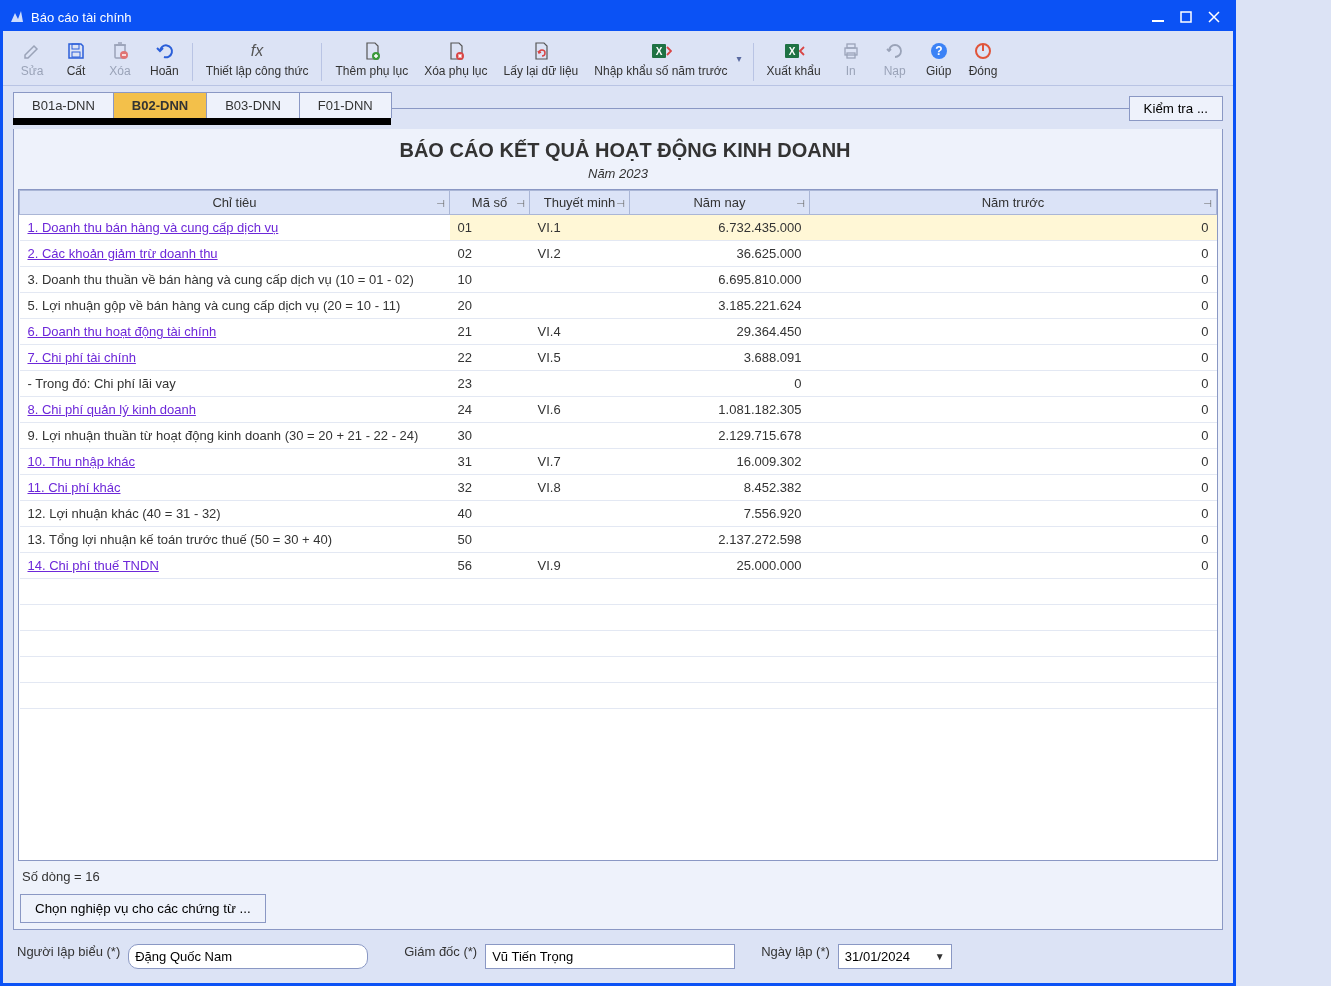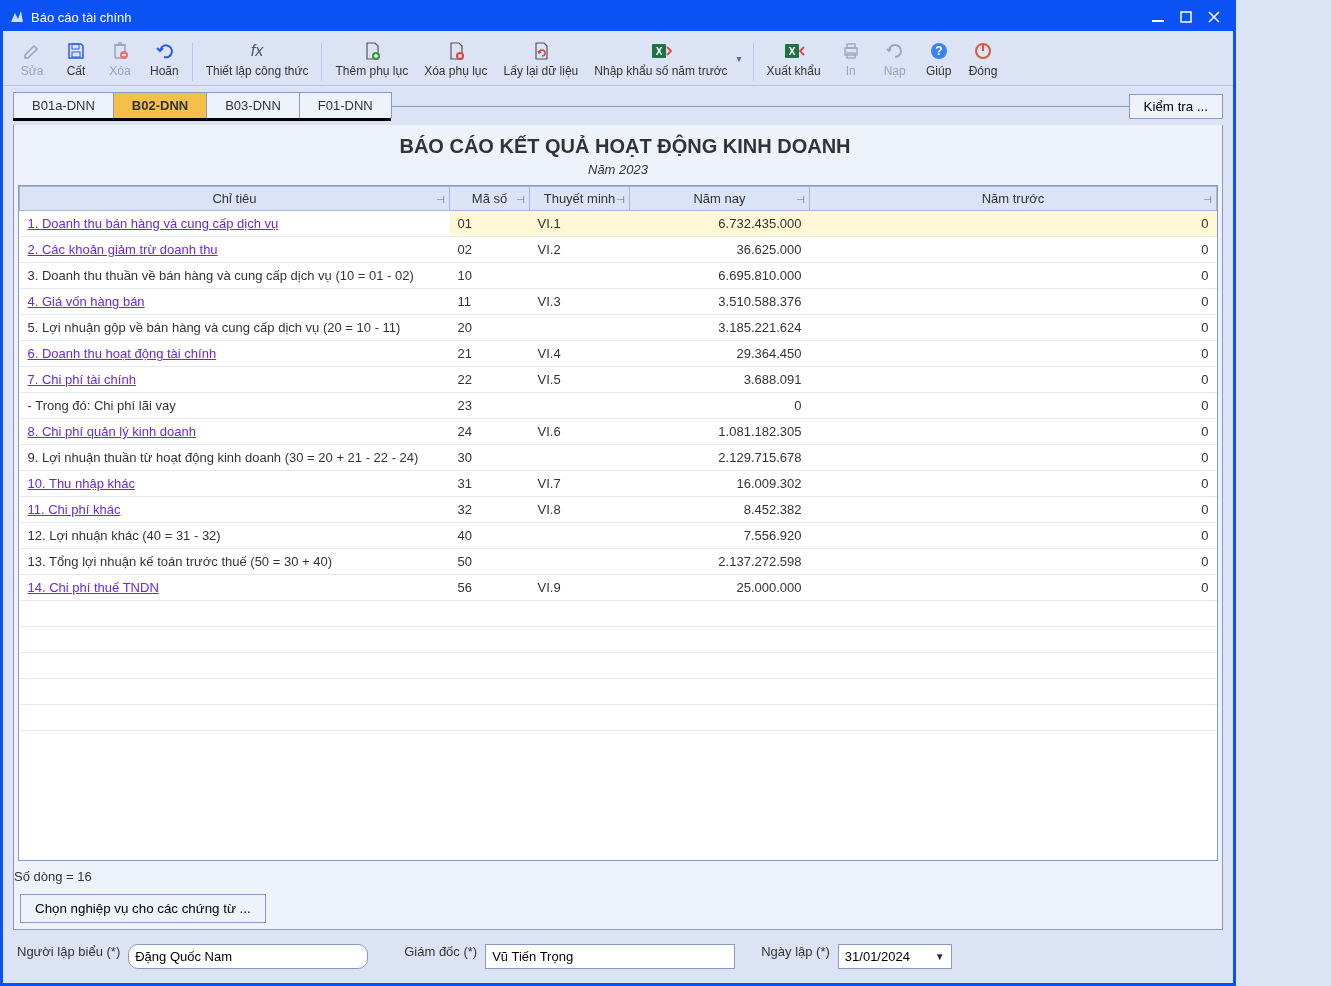--- a/index.html
+++ b/index.html
@@ -12,21 +12,21 @@
 .titlebar .winbtn { width: 18px; height: 18px; display: flex; align-items: center; justify-content: center; cursor: default; color: #fff; }
 .toolbar { background: #dce3f5; padding: 6px 8px 4px 8px; display: flex; align-items: flex-end; gap: 2px; border-bottom: 1px solid #b9c4e4; }
 .tbtn { display: flex; flex-direction: column; align-items: center; min-width: 42px; padding: 2px 6px; gap: 2px; color: #333; border: 1px solid transparent; }
 .tbtn .ticon { width: 22px; height: 22px; display: flex; align-items: center; justify-content: center; }
 .tbtn .tlabel { font-size: 12px; white-space: nowrap; }
 .tbtn.disabled { color: #9aa3b8; }
 .tsep { width: 1px; height: 38px; background: #b9c4e4; margin: 0 4px; }
 .tdrop { width: 10px; align-self: center; color: #5a6aa0; font-size: 10px; padding-bottom: 2px;}
 .content { flex: 1; padding: 6px 10px 10px 10px; display: flex; flex-direction: column; gap: 4px; overflow: hidden; }
 .tabrow { display: flex; align-items: center; }
-.tabs { display: flex; border-bottom: 3px solid #000000; text-align: center; }
+.tabs { display: flex; border-bottom: 7px solid #000000; text-align: center; }
 .tab { padding: 5px 18px; border: 1px solid #8a98c4; border-bottom: none; background: #eef2fb; margin-right: -1px; font-size: 13px; cursor: default; }
 .tab.active { background: #f3c04a; font-weight: bold; }
 .tabspacer { flex: 1; border-bottom: 1px solid #8a98c4; }
 .kiemtra { padding: 4px 14px; border: 1px solid #8a98c4; background: #eef2fb; margin-left: auto; }
 .panel { flex: 1; background: #eef2fb; border: 1px solid #8a98c4; border-top: none; display: flex; flex-direction: column; overflow: hidden; }
 .report-head { text-align: center; padding: 10px 0 4px 0; }
 .report-title { font-weight: bold; font-size: 20px; padding-left: 14px; }
 .report-sub { font-style: italic; font-size: 13px; margin-top: 4px; }
 .grid { flex: 1; margin: 4px; border: 1px solid #8a98c4; background: #fff; overflow: auto; }
 table { width: 100%; border-collapse: collapse; table-layout: fixed; }
@@ -35,21 +35,21 @@
 td { border-bottom: 1px solid #e3e8f3; padding: 4px 8px; font-size: 13px; height: 26px; }
 td.num { text-align: right; }
 td.link { color: #6d28d9; text-decoration: underline; cursor: pointer; }
 tr.selected td { background: #fff7d6; }
 tr.selected td:first-child { background: #fff; }
 .col-chitieu { width: 430px; }
 .col-maso { width: 80px; }
 .col-tm { width: 100px; }
 .col-namnay { width: 180px; }
 .col-namtruoc { width: auto; }
-.footer-row { padding: 4px 0; background: #eef2fb; }
+.footer-row { padding: 4px 8px; background: #eef2fb; }
 .chonbtn { margin: 6px; padding: 6px 14px; background: #eef2fb; border: 1px solid #8a98c4; align-self: flex-start; }
 .bottom-inputs { display: flex; align-items: flex-start; gap: 8px; padding: 10px 4px 4px 4px; }
 .bottom-inputs label { font-size: 13px; }
 .bottom-inputs input { border: 1px solid #8a98c4; padding: 4px 6px; font-size: 13px; background: #fff; }
 .dateinput { display: flex; align-items: center; border: 1px solid #8a98c4; background: #fff; }
 .dateinput input { border: none; width: 90px; }
 .dateinput .dd { padding: 0 6px; font-size: 10px; color: #333; }
 svg { display: block; }
 </style>
 </head>
@@ -273,27 +273,20 @@
                 <td class="num">0</td>
               </tr>
               <tr>
                 <td class="">3. Doanh thu thuần về bán hàng và cung cấp dịch vụ (10 = 01 - 02)</td>
                 <td>10</td>
                 <td></td>
                 <td class="num">6.695.810.000</td>
                 <td class="num">0</td>
               </tr>
               <tr>
-                <td class="link">4. Giá vốn hàng bán</td>
-                <td>11</td>
-                <td>VI.3</td>
-                <td class="num">3.510.588.376</td>
-                <td class="num">0</td>
-              </tr>
-              <tr>
                 <td class="">5. Lợi nhuận gộp về bán hàng và cung cấp dịch vụ (20 = 10 - 11)</td>
                 <td>20</td>
                 <td></td>
                 <td class="num">3.185.221.624</td>
                 <td class="num">0</td>
               </tr>
               <tr>
                 <td class="link">6. Doanh thu hoạt động tài chính</td>
                 <td>21</td>
                 <td>VI.4</td>

